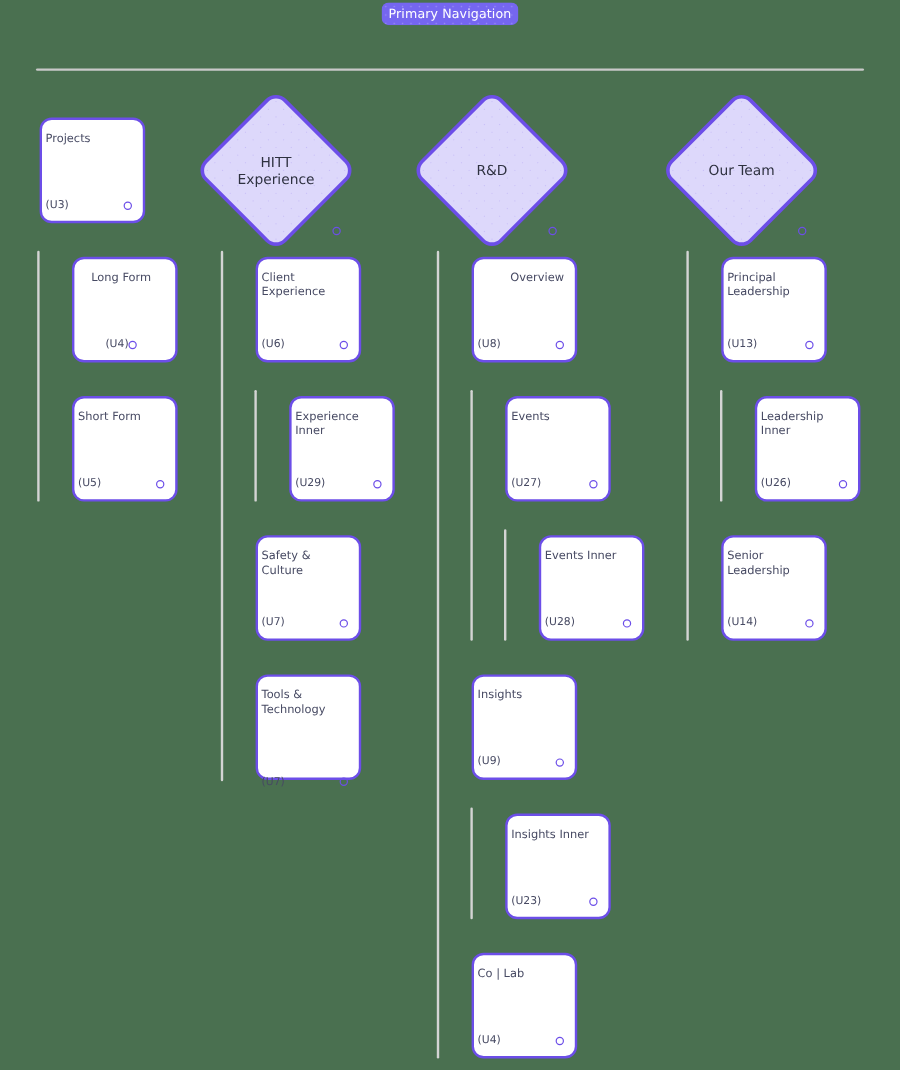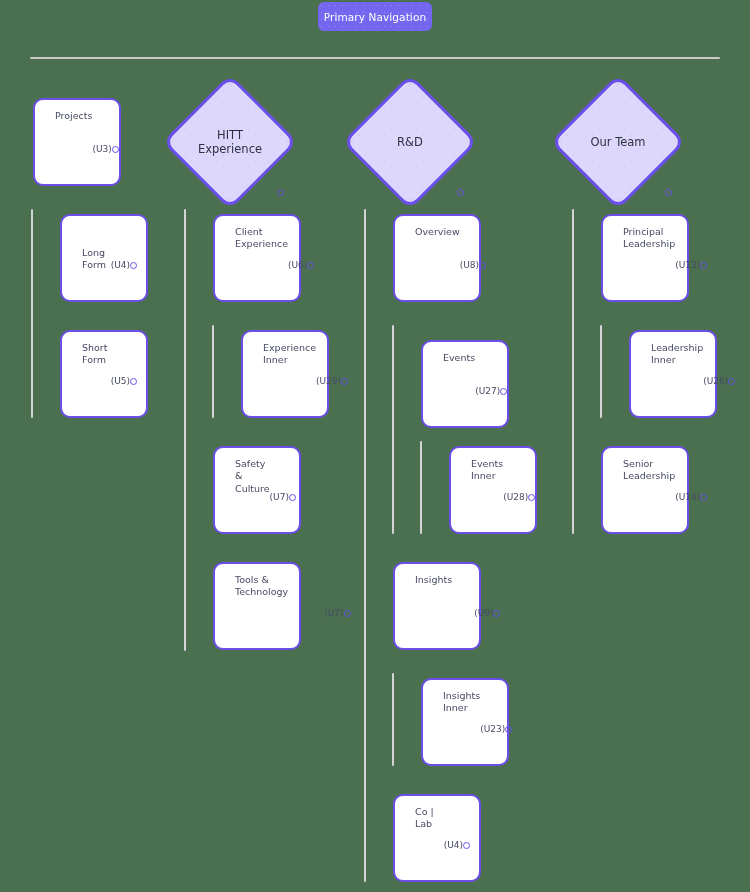--- a/index.html
+++ b/index.html
@@ -22,21 +22,21 @@
     width: 750px;
     height: 892px;
   }
 
   
   .nav-pill {
     position: absolute;
     left: 318px;
     top: 2px;
     width: 114px;
-    height: 29px;
+    height: 19px;
     border-radius: 6px;
     background-color: #7566f0;
     background-image: radial-gradient(circle, rgba(255,255,255,0.28) 0.7px, transparent 0.8px);
     background-size: 7px 7px;
     display: flex;
     align-items: center;
     justify-content: center;
     color: #ffffff;
     font-size: 10.5px;
     letter-spacing: 0.1px;
@@ -102,23 +102,23 @@
   }
 
   
   .card {
     position: absolute;
     width: 88px;
     height: 88px;
     background: #ffffff;
     border: 2.5px solid #6c4ee8;
     border-radius: 10px;
-    padding: 10px 9px 8px 20px;
+    padding: 10px 9px 8px 3px;
     display: flex;
-    flex-direction: row;
+    flex-direction: column;
     justify-content: space-between;
   }
   .card-title {
     color: #474a63;
     font-size: 9.5px;
     line-height: 1.3;
     white-space: pre-line;
   }
   .card-foot {
     display: flex;
@@ -232,28 +232,28 @@
         </div>
       </div>
       <div class="card" style="left: 213px; top: 562px; gap: 36px;">
         <div class="card-title">Tools &amp;
 Technology</div>
         <div class="card-foot">
           <div class="card-code">(U7)</div>
           <div class="card-dot"></div>
         </div>
       </div>
-      <div class="card" style="left: 393px; top: 214px;">
+      <div class="card" style="left: 393px; top: 214px; text-align: right;">
         <div class="card-title">Overview</div>
         <div class="card-foot">
           <div class="card-code">(U8)</div>
           <div class="card-dot"></div>
         </div>
       </div>
-      <div class="card" style="left: 421px; top: 340px;">
+      <div class="card" style="left: 421px; top: 330px;">
         <div class="card-title">Events</div>
         <div class="card-foot">
           <div class="card-code">(U27)</div>
           <div class="card-dot"></div>
         </div>
       </div>
       <div class="card" style="left: 449px; top: 446px;">
         <div class="card-title">Events Inner</div>
         <div class="card-foot">
           <div class="card-code">(U28)</div>

